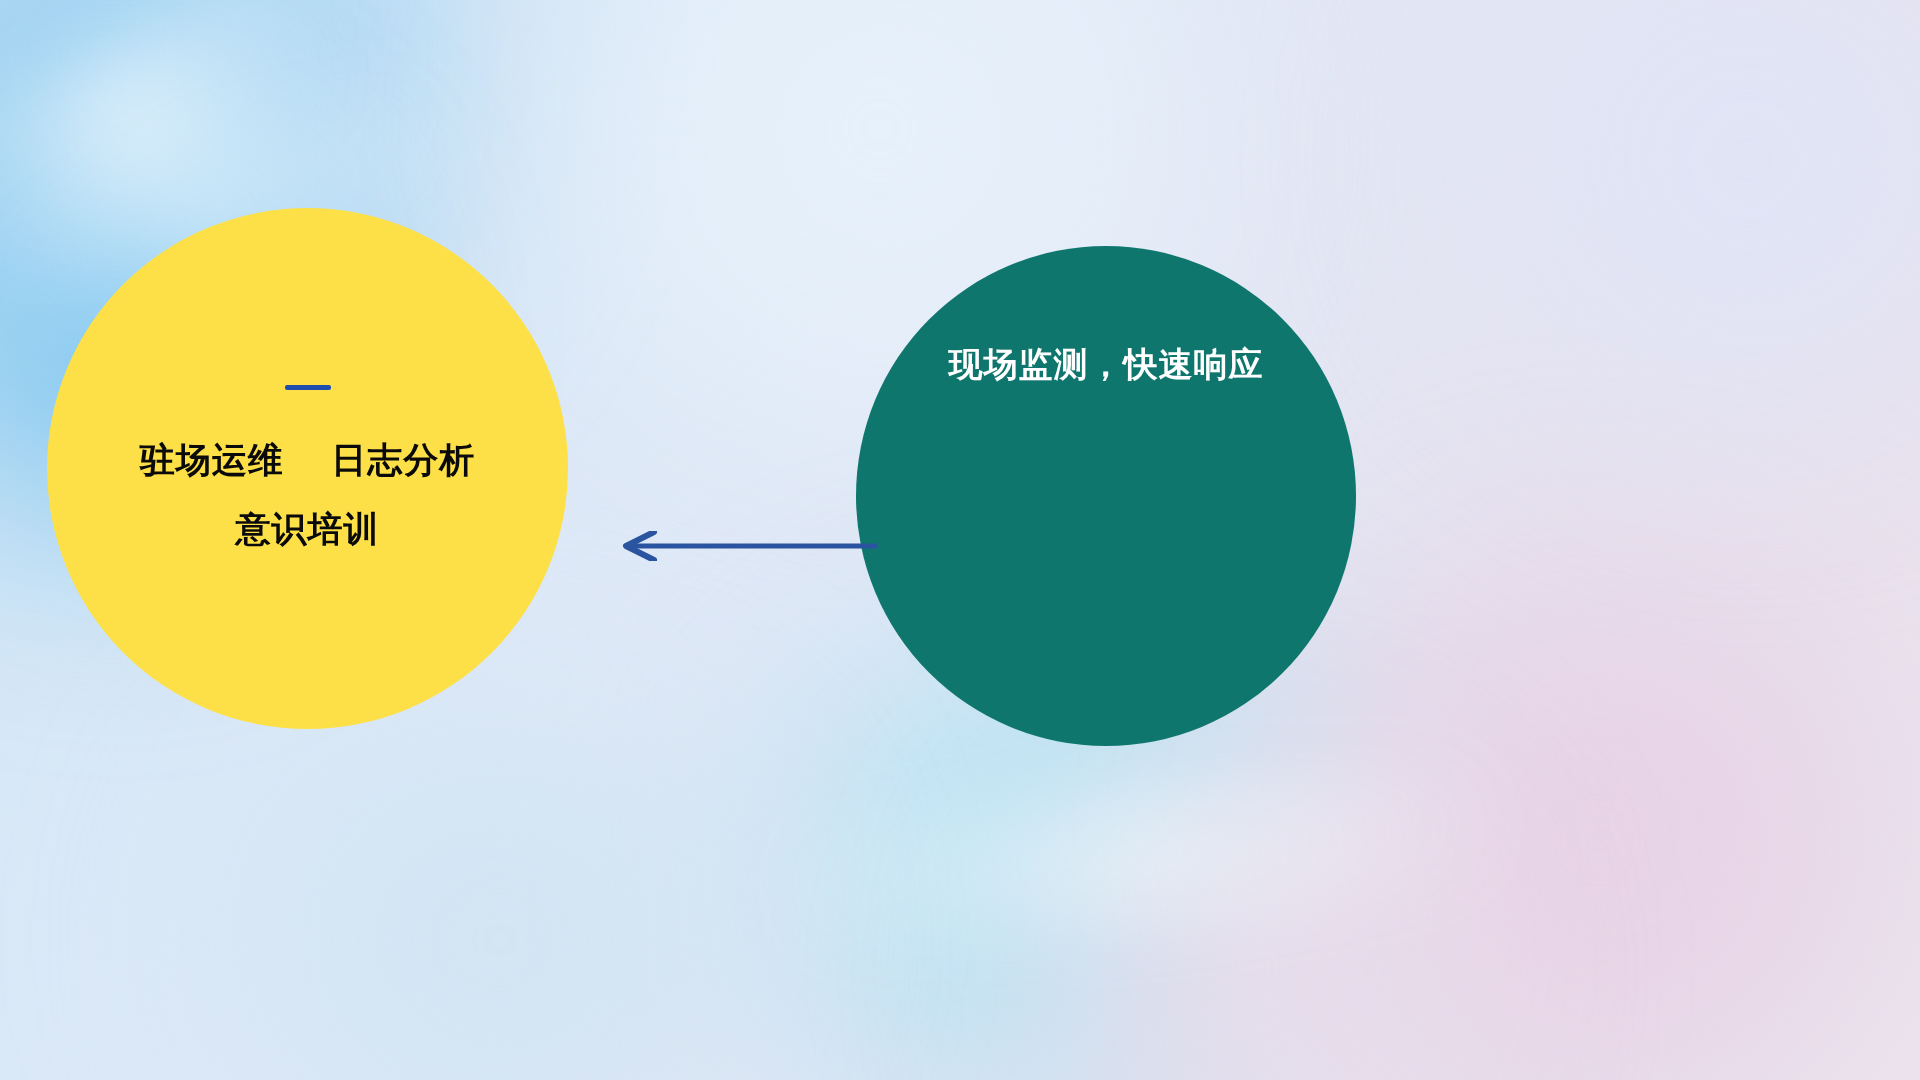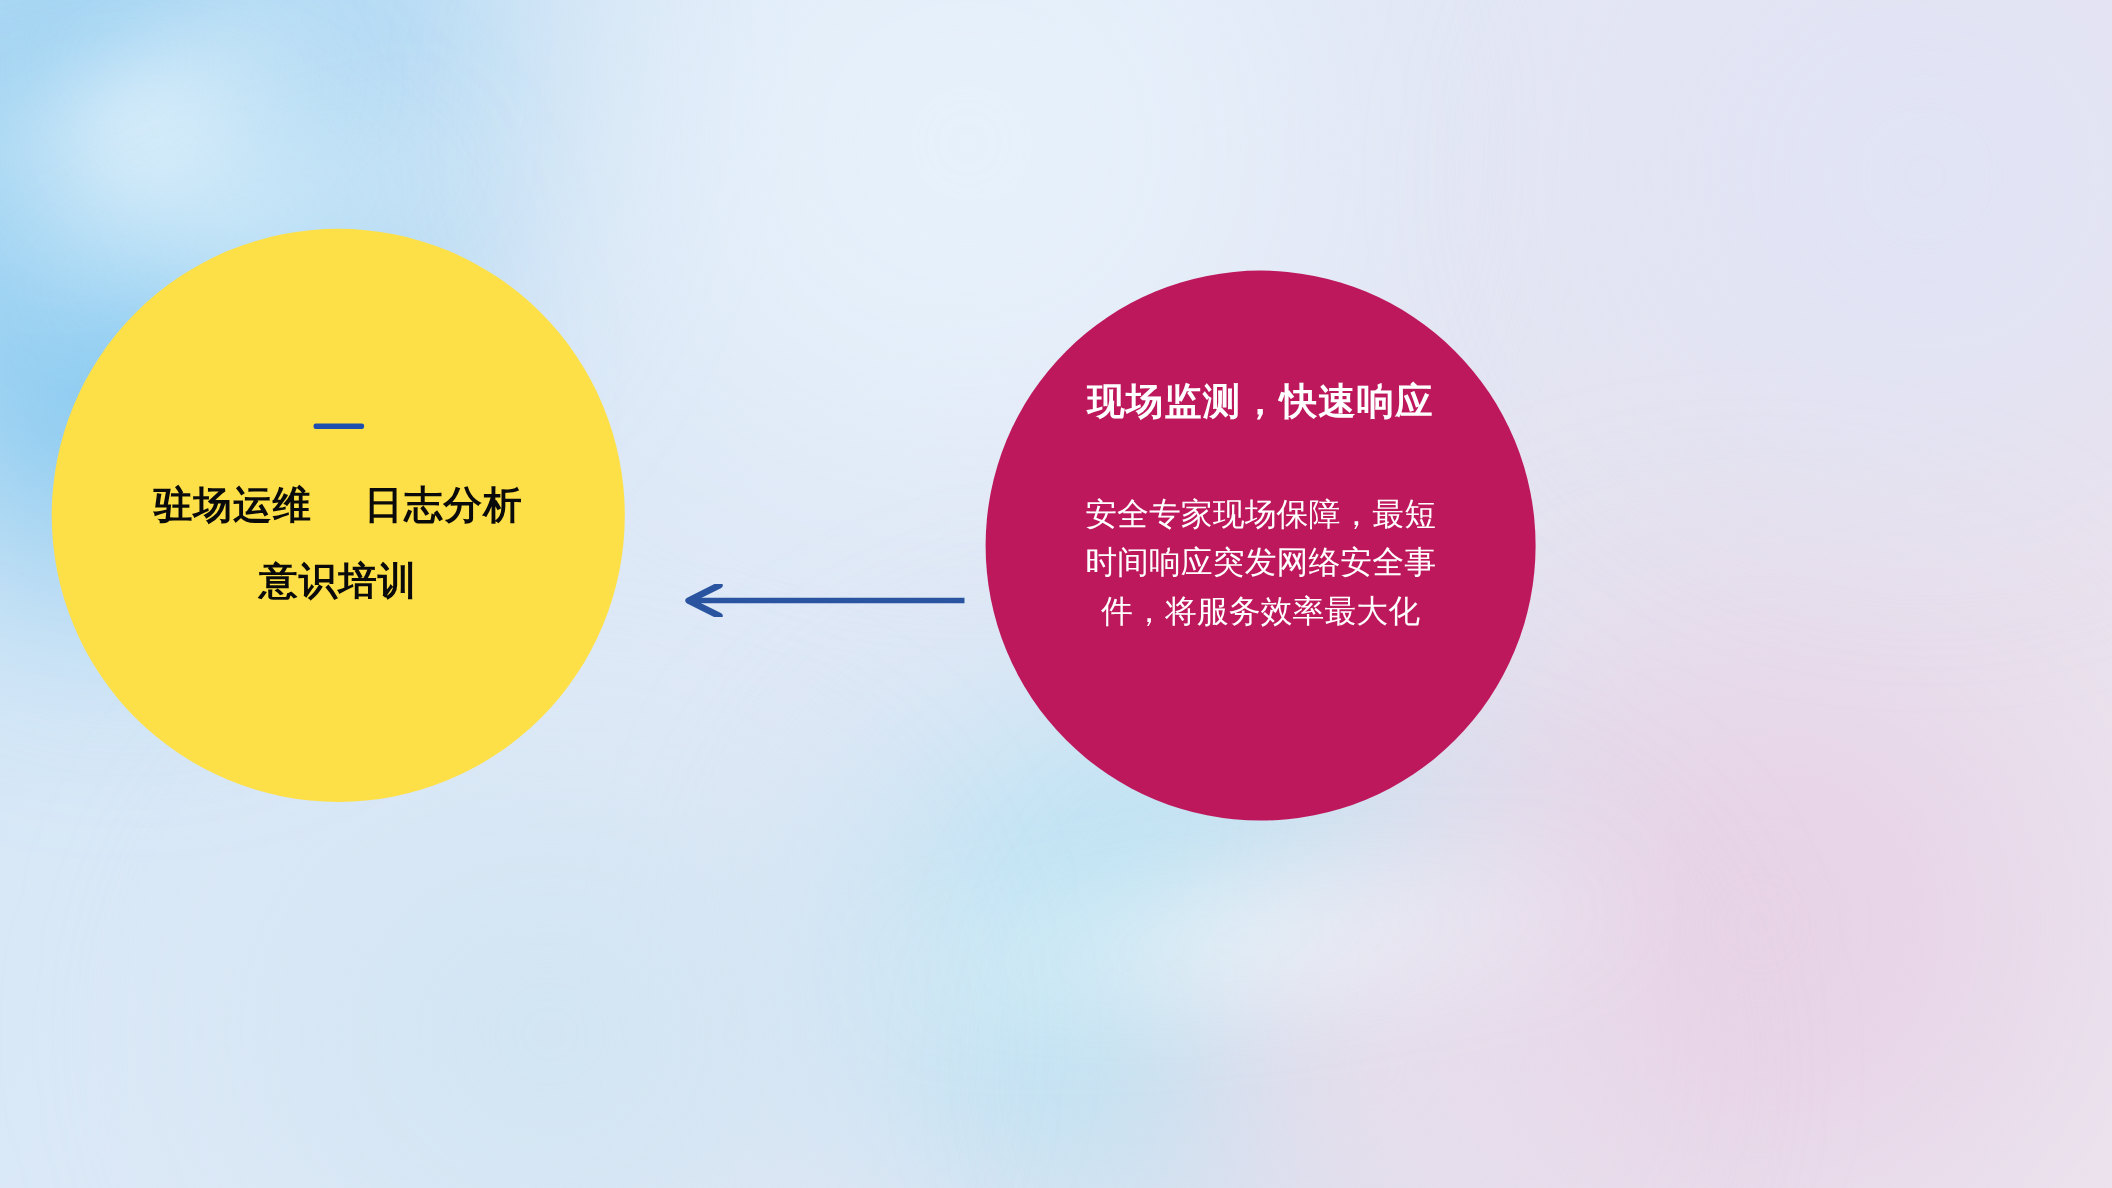--- a/index.html
+++ b/index.html
@@ -61,22 +61,22 @@
   }
   .left-line{
     font-size:35px;font-weight:bold;color:#0a0a0a;letter-spacing:1px;
     line-height:1.0;margin-bottom:34px;white-space:nowrap;
   }
   .left-line:last-child{margin-bottom:12px;}
   .gap{display:inline-block;width:26px;}
 
   
   #circle-mid{
-    left:896px;top:246px;width:500px;height:500px;
-    background:#be185d;
+    left:856px;top:246px;width:500px;height:500px;
+    background:#0f766e;
   }
   .mid-inner{
     position:absolute;left:0;right:0;top:0;bottom:0;
     display:flex;flex-direction:column;align-items:center;
     padding:96px 26px 0 26px;box-sizing:border-box;
   }
   #mid-title{
     font-size:34px;font-weight:bold;color:#ffffff;letter-spacing:1px;
     white-space:nowrap;margin-bottom:58px;
   }
@@ -123,21 +123,20 @@
   <div class="streak s1"></div>
   <div class="streak s2"></div>
   <div class="streak s3"></div>
 </div>
 
 <div id="stage">
 
   <div class="circle" id="circle-mid">
     <div class="mid-inner">
       <div id="mid-title">现场监测，快速响应</div>
-      <div id="mid-body">安全专家现场保障，最短时间响应突发网络安全事件，将服务效率最大化</div>
     </div>
   </div>
 
 
   <svg id="arrow" viewBox="0 0 265 30">
     <line x1="265" y1="15" x2="18" y2="15" stroke="#2a54a0" stroke-width="5"></line>
     <polyline points="42,1 14,15 42,29" fill="none" stroke="#2a54a0" stroke-width="6" stroke-linecap="round" stroke-linejoin="round"></polyline>
   </svg>
 
   <div class="circle" id="circle-left">

